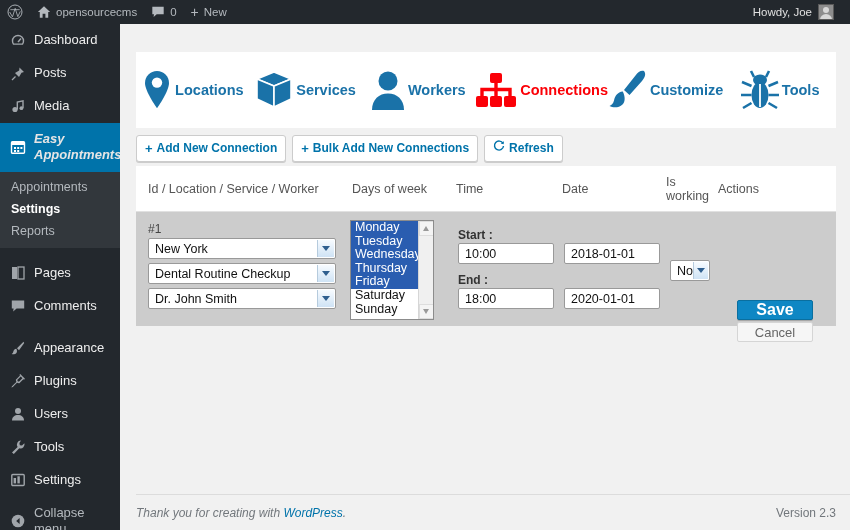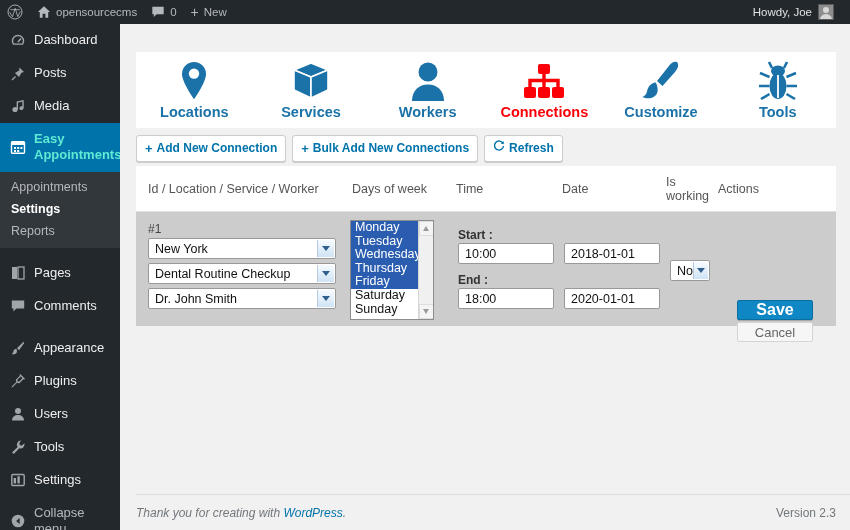--- a/index.html
+++ b/index.html
@@ -46,41 +46,41 @@
   .sidebar {
     position: absolute; left: 0; top: 24px; width: 120px; height: 506px;
     background: #23282d; color: #eee; font-size: 13px;
   }
   .menu-item {
     display: flex; align-items: center; gap: 8px;
     padding: 8px 6px 8px 9px; color: #eee; line-height: 1.25;
     position: relative;
   }
   .menu-item .ico { width: 17px; height: 17px; flex: 0 0 17px; display: flex; align-items: center; justify-content: center; color: #a0a5aa; }
-  .menu-item.current { background: #0073aa; color: #5eead4; font-weight: bold; }
+  .menu-item.current { background: #0073aa; color: #e5e5e5; font-weight: bold; font-style: italic; }
   .menu-item.current .ico { color: #fff; }
   .menu-item.current::after {
     content: ""; position: absolute; right: -8px; top: 50%; transform: translateY(-50%);
     width: 0; height: 0; border-top: 8px solid transparent; border-bottom: 8px solid transparent;
     border-right: 8px solid #f1f1f1;
   }
   .submenu { background: #32373c; padding: 4px 0 6px 0; }
   .submenu a { display: block; padding: 4px 9px 4px 11px; color: #b4b9be; font-size: 12.5px; text-decoration: none; }
   .submenu a.active { color: #fff; font-weight: bold; }
   .sep { height: 9px; }
   .collapse { color: #b4b9be; }
 
   
   .main { position: absolute; left: 120px; top: 24px; width: 730px; height: 506px; background: #f1f1f1; }
 
   .iconbar {
     position: absolute; left: 16px; top: 28px; width: 700px; height: 76px;
     background: #fff; display: flex; align-items: center;
   }
-  .ibtn { flex: 1; display: flex; flex-direction: column; align-items: center; justify-content: center; gap: 2px; text-decoration: none; }
+  .ibtn { flex: 1; display: flex; flex-direction: row; align-items: center; justify-content: center; gap: 2px; text-decoration: none; }
   .ibtn .glyph { height: 42px; display: flex; align-items: flex-end; }
   .ibtn .lbl { font-size: 14.5px; font-weight: bold; }
 
   .btnrow { position: absolute; left: 16px; top: 111px; display: flex; gap: 6px; }
   .wbtn {
     background: #fff; border: 1px solid #ccc; border-radius: 3px;
     padding: 4px 8px; font-size: 12px; font-weight: bold; color: #0073aa;
     display: flex; align-items: center; gap: 4px; line-height: 1.3;
     box-shadow: 0 1px 0 #ccc;
   }

